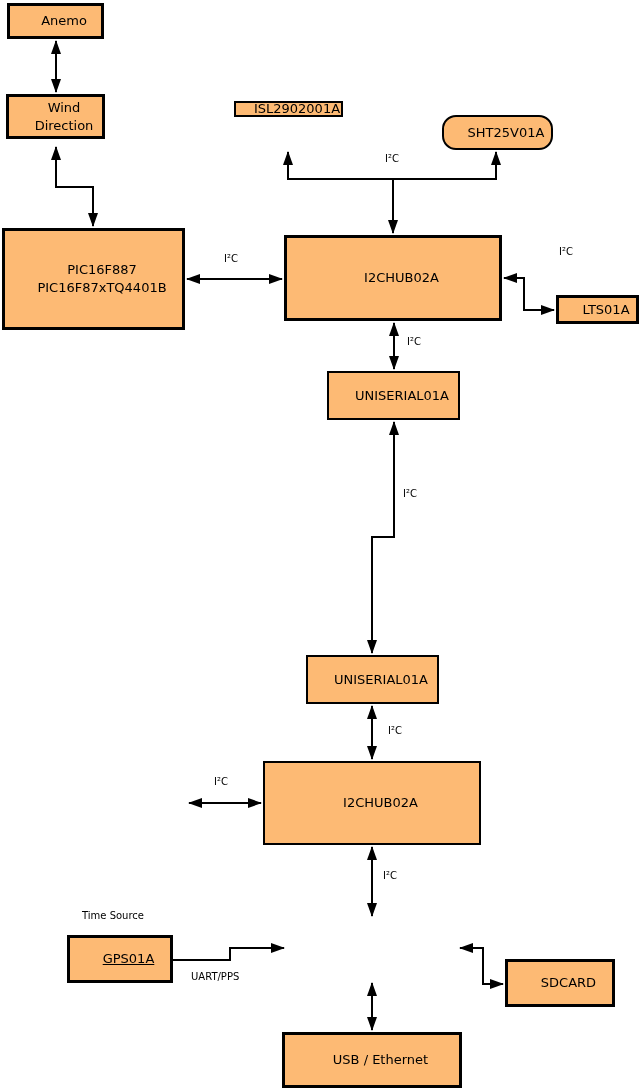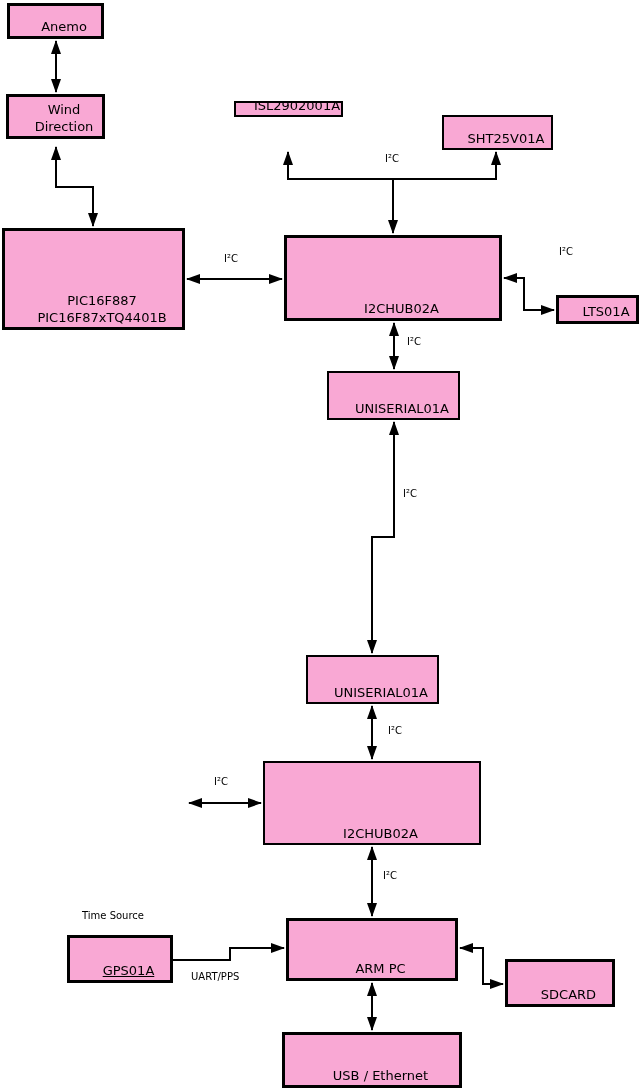--- a/index.html
+++ b/index.html
@@ -18,23 +18,23 @@
   #edges {
     position: absolute;
     left: 0; top: 0;
     width: 640px; height: 1089px;
     pointer-events: none;
   }
   .node {
     position: absolute;
     box-sizing: border-box;
     border: 2px solid #000000;
-    background: #f9a8d4;
+    background: #fdba74;
     display: flex;
-    align-items: flex-end;
+    align-items: center;
     justify-content: center;
     z-index: 2;
     padding-left: 17px;
   }
   .node .lbl {
     white-space: pre-line;
     text-align: center;
     font-size: 13px;
     line-height: 1.35;
     color: #000000;
@@ -45,21 +45,21 @@
     color: #000000;
     white-space: nowrap;
     z-index: 3;
   }
   .b3 { border-width: 3px; }
 
   #n-anemo  { left: 7px;   top: 3px;    width: 97px;  height: 36px; }
   #n-wind   { left: 6px;   top: 94px;   width: 99px;  height: 45px; }
   #n-pic    { left: 2px;   top: 228px;  width: 183px; height: 102px; }
   #n-isl    { left: 234px; top: 101px;  width: 109px; height: 16px; }
-  #n-sht    { left: 442px; top: 115px;  width: 111px; height: 35px; }
+  #n-sht    { left: 442px; top: 115px;  width: 111px; height: 35px; border-radius: 14px; }
   #n-hub1   { left: 284px; top: 235px;  width: 218px; height: 86px; }
   #n-lts    { left: 556px; top: 295px;  width: 83px;  height: 29px; }
   #n-uni1   { left: 327px; top: 371px;  width: 133px; height: 49px; }
   #n-uni2   { left: 306px; top: 655px;  width: 133px; height: 49px; }
   #n-hub2   { left: 263px; top: 761px;  width: 218px; height: 84px; }
   #n-baro   { left: 75px;  top: 775px;  width: 112px; height: 57px; }
   #n-gps    { left: 67px;  top: 935px;  width: 106px; height: 48px; text-decoration: underline; }
   #n-arm    { left: 286px; top: 918px;  width: 172px; height: 63px; }
   #n-sdcard { left: 505px; top: 959px;  width: 110px; height: 48px; }
   #n-usb    { left: 282px; top: 1032px; width: 180px; height: 56px; }
@@ -137,23 +137,20 @@
   </div>
   <div class="node" id="n-uni2">
     <span class="lbl">UNISERIAL01A</span>
   </div>
   <div class="node" id="n-hub2">
     <span class="lbl">I2CHUB02A</span>
   </div>
   <div class="node b3" id="n-gps">
     <span class="lbl">GPS01A</span>
   </div>
-  <div class="node b3" id="n-arm">
-    <span class="lbl">ARM PC</span>
-  </div>
   <div class="node b3" id="n-sdcard">
     <span class="lbl">SDCARD</span>
   </div>
   <div class="node b3" id="n-usb">
     <span class="lbl">USB / Ethernet</span>
   </div>
 
   <div class="elabel" id="el-i2c-sensors">I²C</div>
   <div class="elabel" id="el-i2c-pic">I²C</div>
   <div class="elabel" id="el-i2c-lts">I²C</div>

